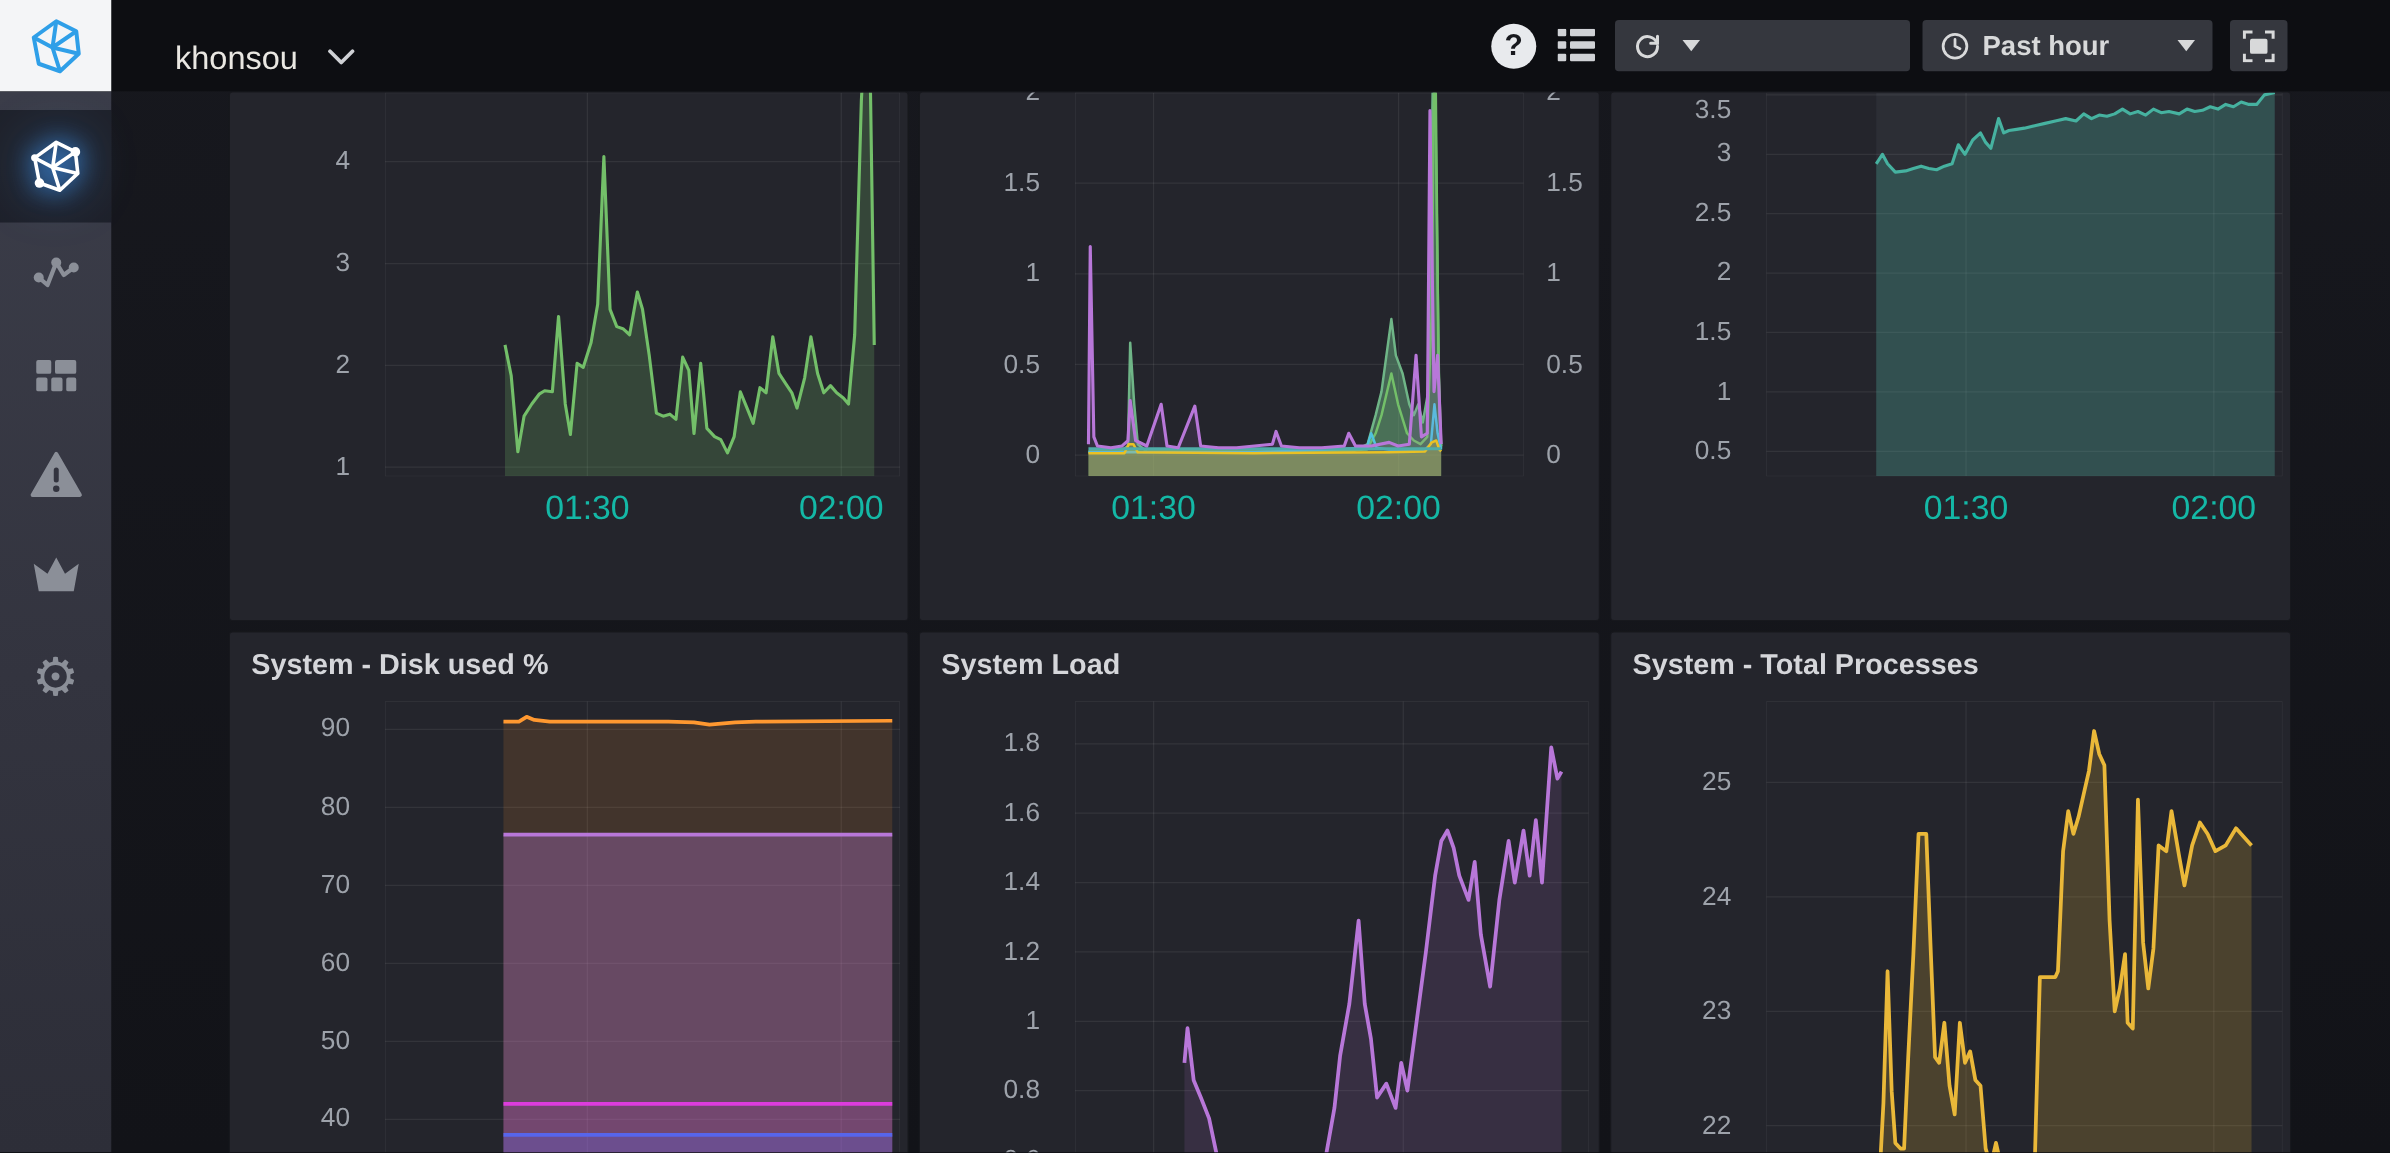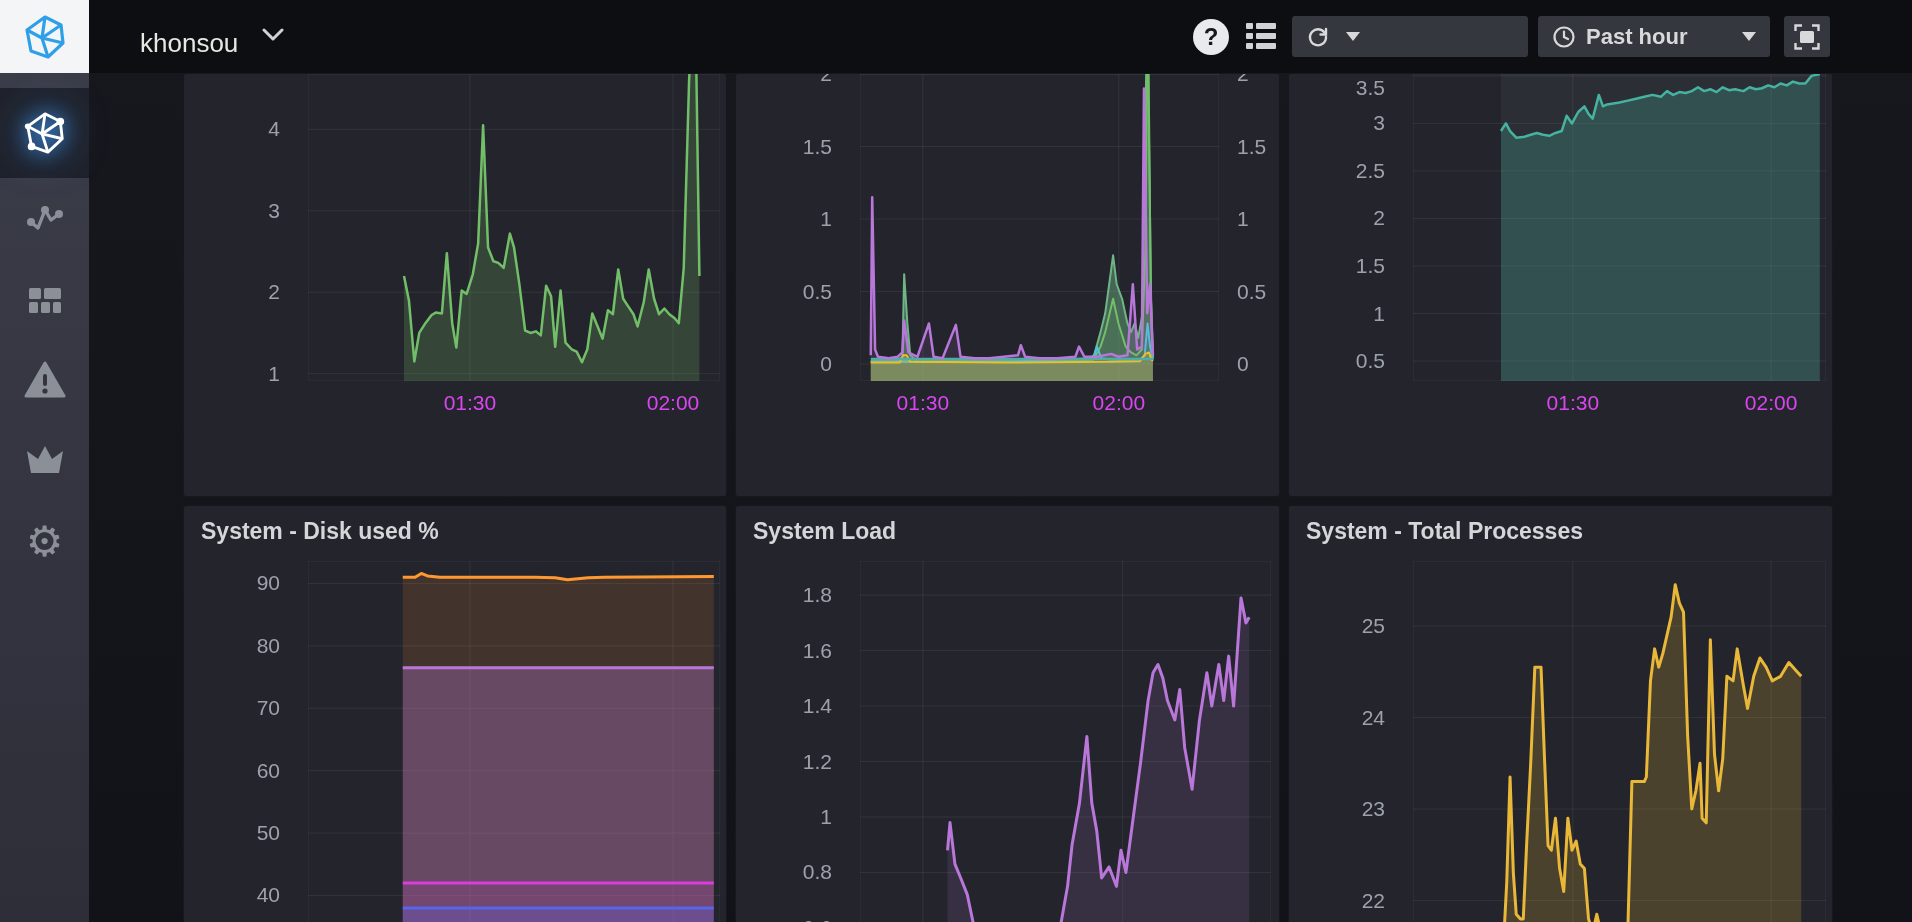--- a/index.html
+++ b/index.html
@@ -1,21 +1,21 @@
 <!DOCTYPE html>
 <html><head>
 <meta charset="utf-8">
 <style>
   html,body{margin:0;padding:0;background:#0b0c10;}
   #screen{position:relative;width:1912px;height:922px;overflow:hidden;
     font-family:"Liberation Sans",sans-serif;background:linear-gradient(180deg,#17181e 0%,#121318 100%);}
   
   #header{position:absolute;left:0;top:0;width:1912px;height:73px;background:#0d0e12;z-index:30;}
   #logo-box{position:absolute;left:0;top:0;width:89px;height:73px;background:#f4f5f7;display:flex;align-items:center;justify-content:center;}
-  #dash-title-wrap{position:absolute;left:140px;top:0;height:92px;display:flex;align-items:flex-start;gap:24px;cursor:pointer;margin-top:28px;}
+  #dash-title-wrap{position:absolute;left:140px;top:0;height:92px;display:flex;align-items:center;gap:24px;cursor:pointer;}
   #dash-title{font-size:26px;color:#e9e7e2;}
   .icon-btn{display:flex;align-items:center;justify-content:center;cursor:pointer;}
   #help-btn{position:absolute;left:1193px;top:19px;width:36px;height:36px;border-radius:50%;background:#e8eaed;color:#17181d;
     font-weight:bold;font-size:24px;}
   #list-btn{position:absolute;left:1246px;top:23px;width:30px;height:28px;}
   .hdr-button{position:absolute;top:16px;height:41px;background:#35373e;border-radius:3px;display:flex;align-items:center;
     color:#d8d9da;font-size:22px;font-weight:600;cursor:pointer;box-sizing:border-box;padding:0 14px;}
   #refresh-btn{left:1292px;width:236px;gap:10px;}
   #timerange-btn{left:1538px;width:232px;}
   #timerange-btn .grow{flex:1;}
@@ -28,21 +28,21 @@
   .side-item svg{display:block;}
   #side-active{top:15px;height:90px;background:rgba(10,12,20,0.55);}
   .glow{filter:drop-shadow(0 0 9px rgba(64,156,255,0.95)) drop-shadow(0 0 18px rgba(64,156,255,0.55));}
   
   .panel{position:absolute;background:#24252c;border:1px solid #17181d;border-radius:3px;box-sizing:border-box;overflow:hidden;}
   .panel-title{position:absolute;left:17px;top:12px;font-size:23px;font-weight:700;color:#d5d6da;cursor:pointer;white-space:nowrap;}
   .plot{position:absolute;}
   .plot svg{position:absolute;left:0;top:0;width:100%;height:100%;overflow:hidden;cursor:crosshair;}
   .ylab{position:absolute;width:100px;text-align:right;font-size:21px;line-height:24px;color:#9da2aa;}
   .ylab.right{text-align:left;width:90px;}
-  .xlab{position:absolute;transform:translateX(-50%);font-size:21px;color:#d946ef;white-space:nowrap;}
+  .xlab{position:absolute;transform:translateX(-50%);font-size:27px;color:#14b8a6;white-space:nowrap;}
 </style>
 </head>
 <body>
 
 <div id="screen">
 
   <div id="header">
     <div id="logo-box">
       <svg width="48" height="48" viewBox="0 0 48 48">
         <g fill="none" stroke="#2f9fe8" stroke-width="3.2" stroke-linejoin="round">

